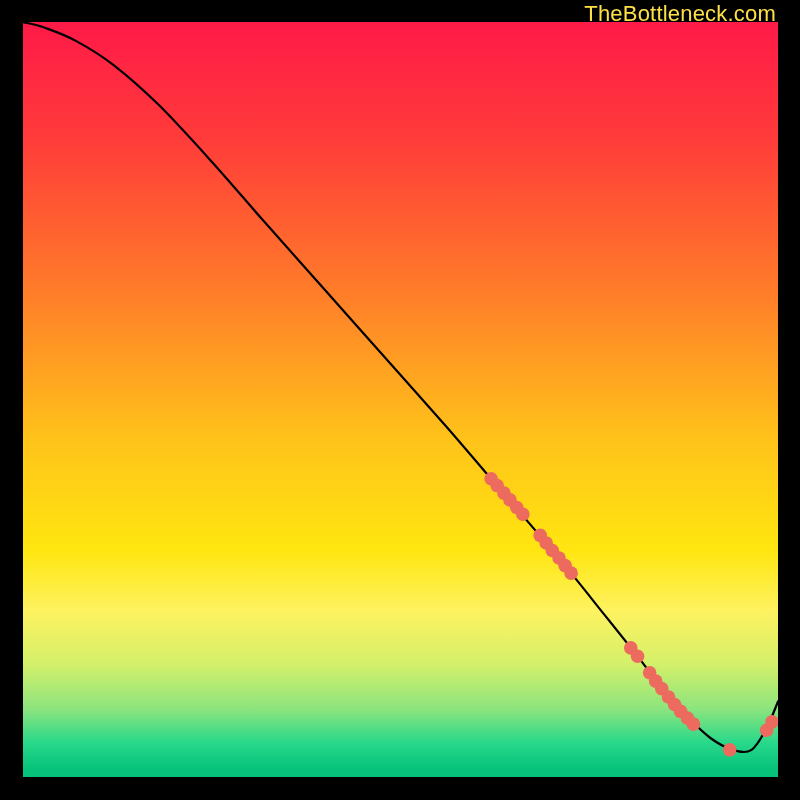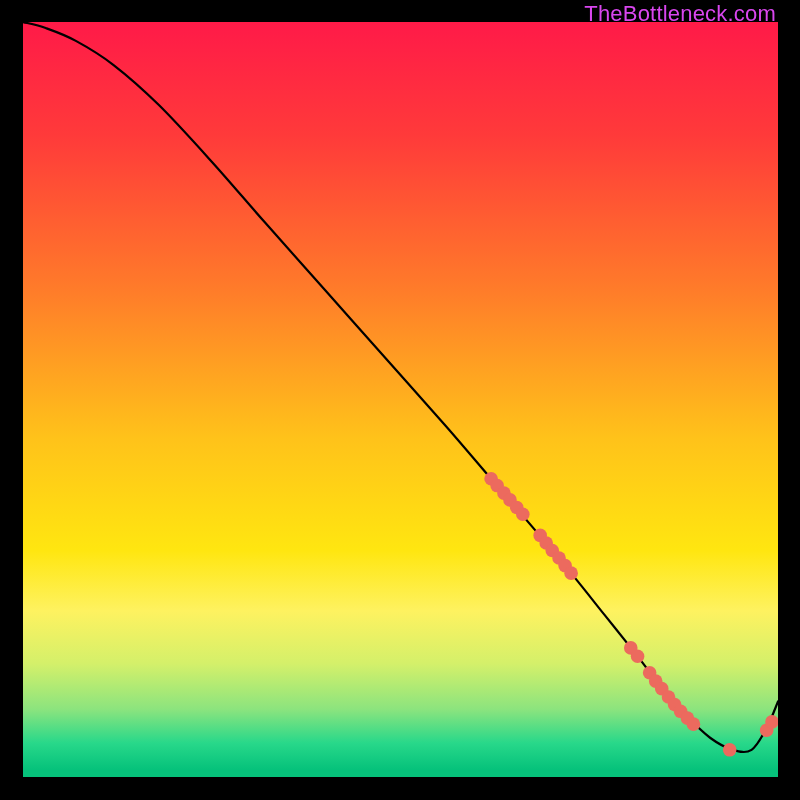--- a/index.html
+++ b/index.html
@@ -15,21 +15,21 @@
     left: 23px;
     top: 22px;
     width: 755px;
     height: 755px;
     background: #000;
   }
   .watermark {
     position: absolute;
     top: 1px;
     right: 24px;
-    color: #d946ef;
+    color: #fde047;
     font-family: Arial, Helvetica, sans-serif;
     font-size: 22px;
     font-weight: 500;
     letter-spacing: 0.2px;
     pointer-events: none;
   }
   svg {
     position: absolute;
     left: 0;
     top: 0;

